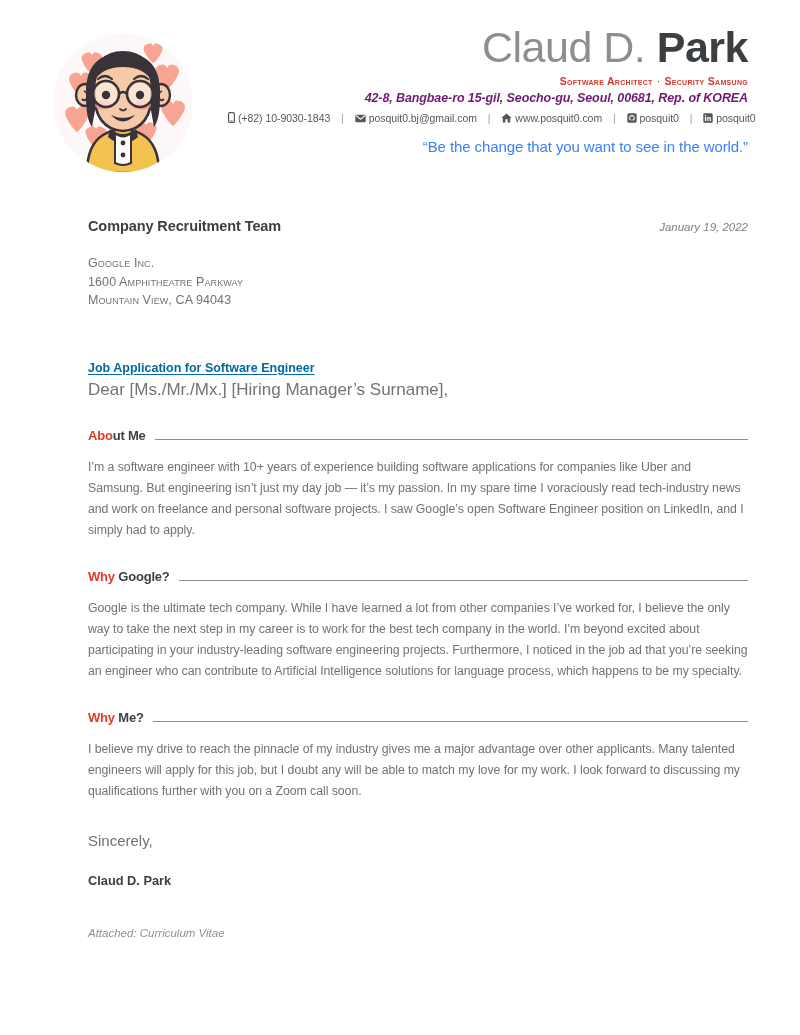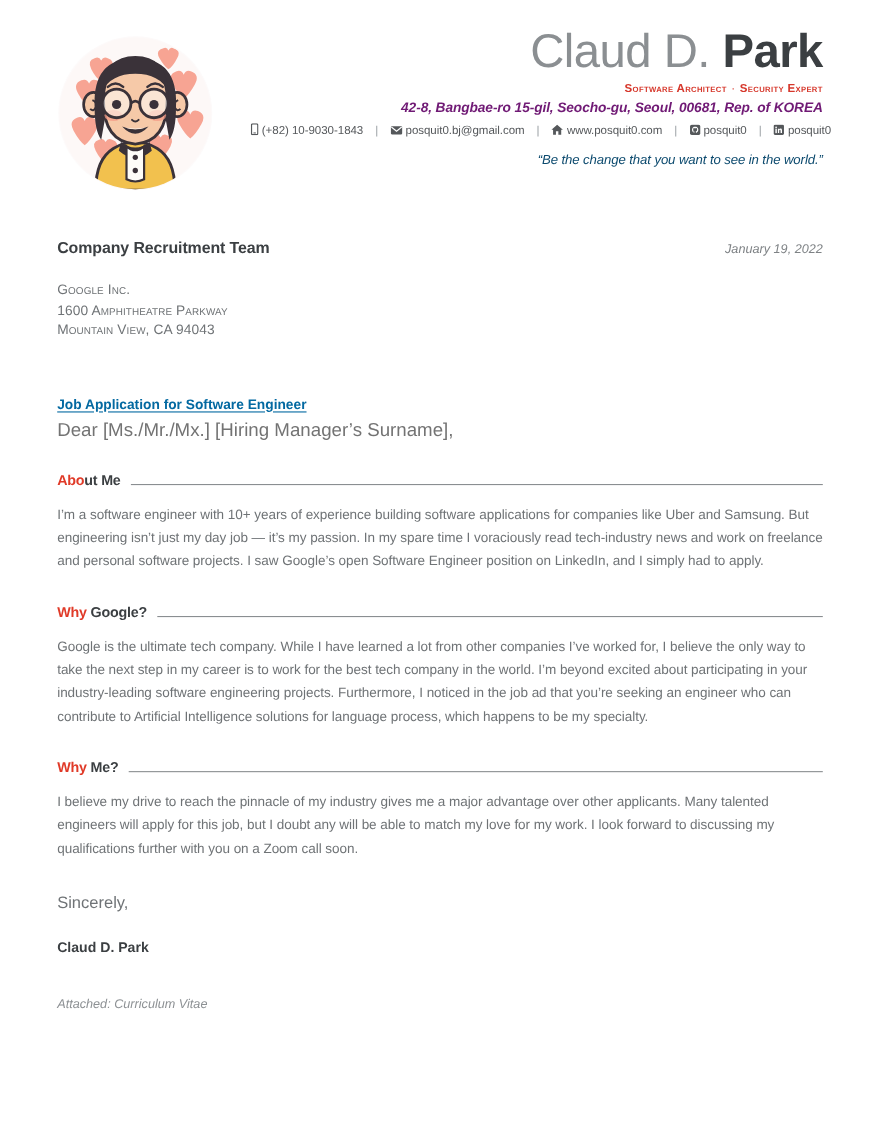--- a/index.html
+++ b/index.html
@@ -105,31 +105,31 @@
   }
   .cicon {
     display: inline-block;
     vertical-align: -1px;
     margin-right: 3px;
   }
   .quote {
     position: absolute;
     right: 52px;
     top: 138px;
-    font-size: 12px;
-    font-style: italic;
-    color: #0c4a6e;
+    font-size: 15px;
+    color: #3b82f6;
     letter-spacing: -0.1px;
   }
 
   
   .body-area {
     position: relative;
     padding: 0 52px;
     box-sizing: border-box;
+    margin-left: 36px;
   }
   .recipient-row {
     position: relative;
     margin-top: 43px;
     min-height: 24px;
   }
   .recipient-title {
     font-size: 14.5px;
     font-weight: 700;
     color: #3b3f42;
@@ -281,21 +281,21 @@
           <path d="M67 76 q3 3 6 0" fill="none" stroke="#3a3239" stroke-width="1.8" stroke-linecap="round"></path>
           <path d="M58 82 q12 13 24 0 q-12 5 -24 0 z" fill="#3a3239"></path>
           <path d="M60 83 q10 3 20 0 q-10 2 -20 0 z" fill="#ffffff"></path>
         </g>
       </svg>
     </div>
 
     <div class="name-block">
       <div class="name"><span class="first">Claud D. </span><span class="last">Park</span></div>
 
-      <div class="tagline"><span>Software Architect</span><span class="dot">·</span><span>Security Expert</span></div>
+      <div class="tagline"><span>Software Architect</span><span class="dot">·</span><span>Security Samsung</span></div>
 
       <div class="address-line">42-8, Bangbae-ro 15-gil, Seocho-gu, Seoul, 00681, Rep. of KOREA</div>
 
       <div class="contact-line">
         <span class="contact-item"><span class="cicon"><svg width="7" height="11" viewBox="0 0 7 11">
                 <rect x="0.6" y="0.6" width="5.8" height="9.8" rx="1" fill="none" stroke="#55585b" stroke-width="1.2"></rect>
                 <rect x="2.4" y="8.4" width="2.2" height="0.9" fill="#55585b"></rect>
               </svg></span><span>(+82) 10-9030-1843</span></span>
         <span class="contact-sep">|</span>
         <span class="contact-item"><span class="cicon"><svg width="11" height="9" viewBox="0 0 11 9">

